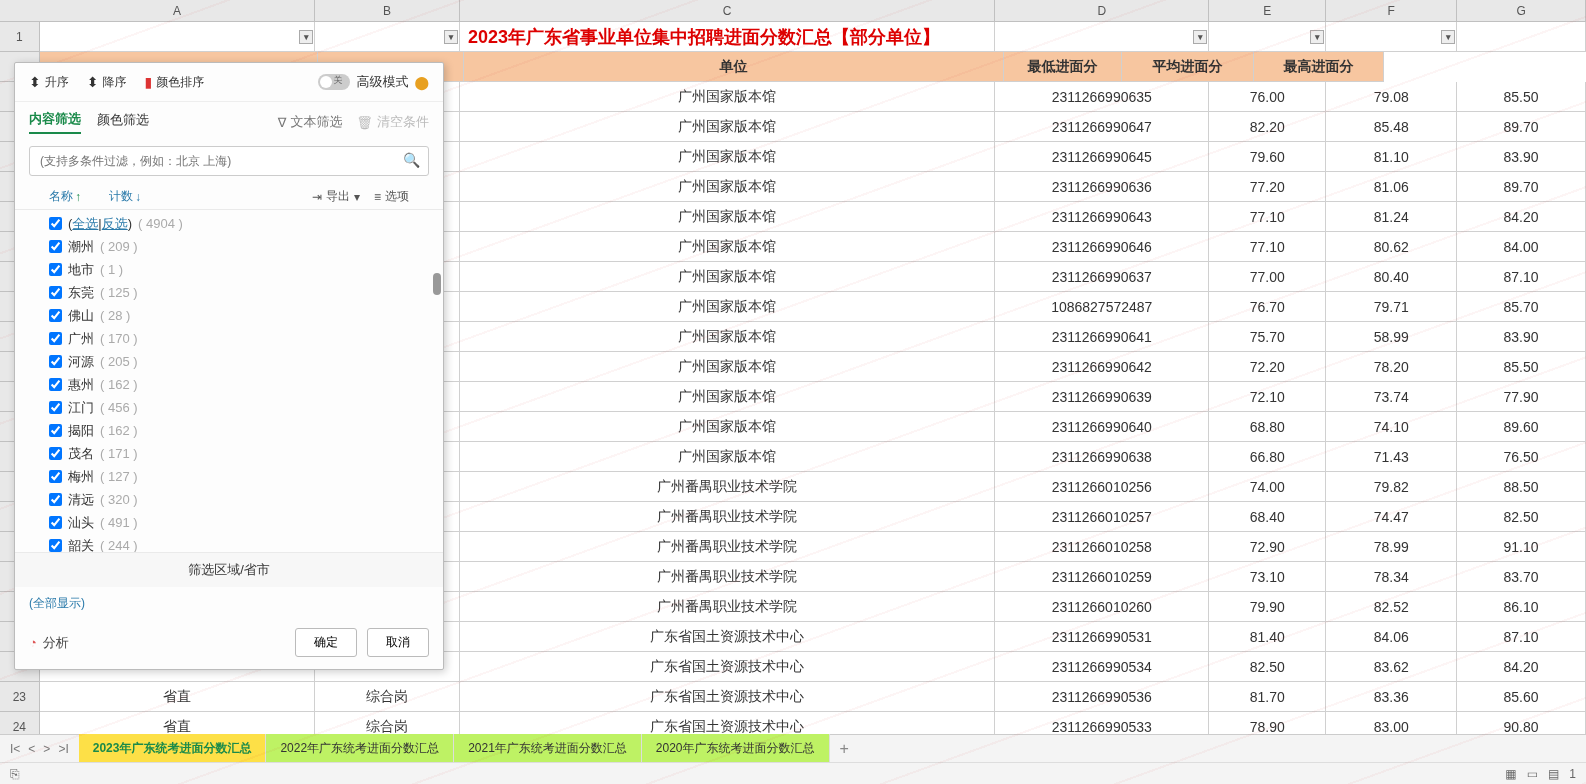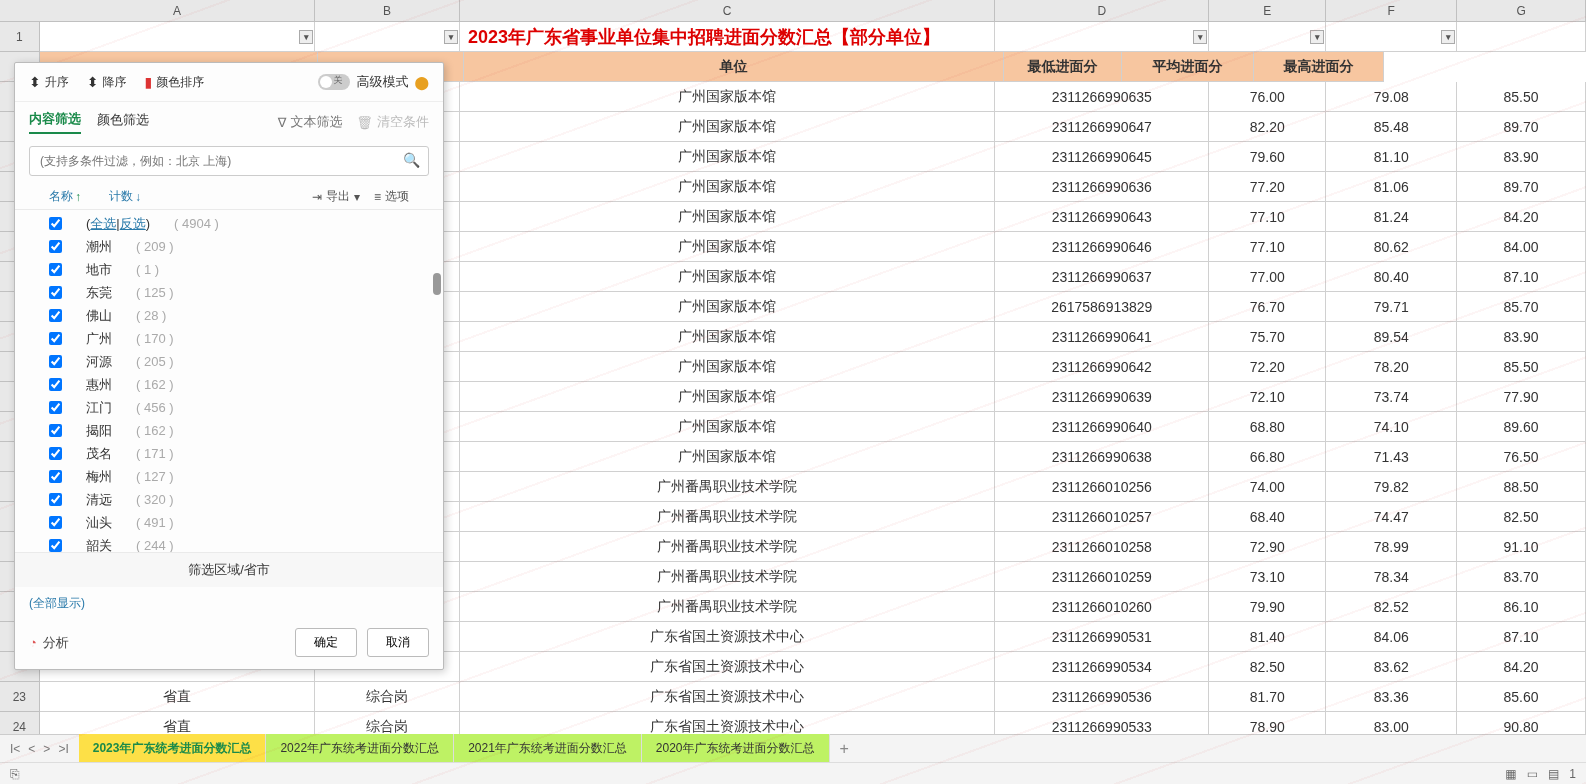--- a/index.html
+++ b/index.html
@@ -45,21 +45,21 @@
 .fp-search input { width: 100%; height: 30px; border: 1px solid #ccc; border-radius: 3px; padding: 0 30px 0 10px; font-size: 12px; color: #999; }
 .fp-search .mag { position: absolute; right: 8px; top: 6px; color: #888; font-size: 14px; }
 
 .fp-listheader { display: flex; padding: 4px 34px; font-size: 12px; color: #2a7aaa; }
 .fp-listheader .lh1 { display: flex; align-items: center; gap: 2px; }
 .fp-listheader .lh2 { margin-left: 28px; display: flex; align-items: center; gap: 2px; }
 .fp-listheader .lh-right { margin-left: auto; display: flex; gap: 14px; color: #555; }
 .fp-listheader .lh-right span { display: flex; align-items: center; gap: 4px; cursor: pointer; }
 
 .fp-list { flex: 1; overflow-y: auto; padding: 2px 18px 0 34px; border-top: 1px solid #eaeaea; }
-.fp-item { display: flex; align-items: center; gap: 24px; height: 23px; font-size: 13px; }
+.fp-item { display: flex; align-items: center; gap: 6px; height: 23px; font-size: 13px; }
 .fp-item input[type=checkbox] { width: 13px; height: 13px; }
 .fp-item .cnt { color: #aaa; }
 .fp-item .sel-all a { color: #2a7aaa; text-decoration: underline; cursor: pointer; }
 .scroll-ind { position: absolute; right: 2px; top: 210px; width: 8px; height: 22px; background: #999; border-radius: 4px; }
 
 .fp-region { padding: 8px 0; text-align: center; font-size: 13px; border-top: 1px solid #eaeaea; background: #f7f7f7; }
 .fp-allshow { padding: 8px 14px; font-size: 12px; color: #2a7aaa; cursor: pointer; }
 .fp-bottom { display: flex; align-items: center; padding: 8px 14px 12px; gap: 8px; }
 .fp-analyze { display: flex; align-items: center; gap: 6px; color: #444; cursor: pointer; }
 .fp-analyze .pie { color: #d55; }
@@ -202,33 +202,33 @@
       <div class="cell cD">2311266990637</div>
       <div class="cell cE">77.00</div>
       <div class="cell cF">80.40</div>
       <div class="cell cG">87.10</div>
     </div>
     <div class="data-row">
       <div class="rownum"></div>
       <div class="cell cA"></div>
       <div class="cell cB"></div>
       <div class="cell cC">广州国家版本馆</div>
-      <div class="cell cD">2617586913829</div>
+      <div class="cell cD">1086827572487</div>
       <div class="cell cE">76.70</div>
       <div class="cell cF">79.71</div>
       <div class="cell cG">85.70</div>
     </div>
     <div class="data-row">
       <div class="rownum"></div>
       <div class="cell cA"></div>
       <div class="cell cB"></div>
       <div class="cell cC">广州国家版本馆</div>
       <div class="cell cD">2311266990641</div>
       <div class="cell cE">75.70</div>
-      <div class="cell cF">89.54</div>
+      <div class="cell cF">58.99</div>
       <div class="cell cG">83.90</div>
     </div>
     <div class="data-row">
       <div class="rownum"></div>
       <div class="cell cA"></div>
       <div class="cell cB"></div>
       <div class="cell cC">广州国家版本馆</div>
       <div class="cell cD">2311266990642</div>
       <div class="cell cE">72.20</div>
       <div class="cell cF">78.20</div>

